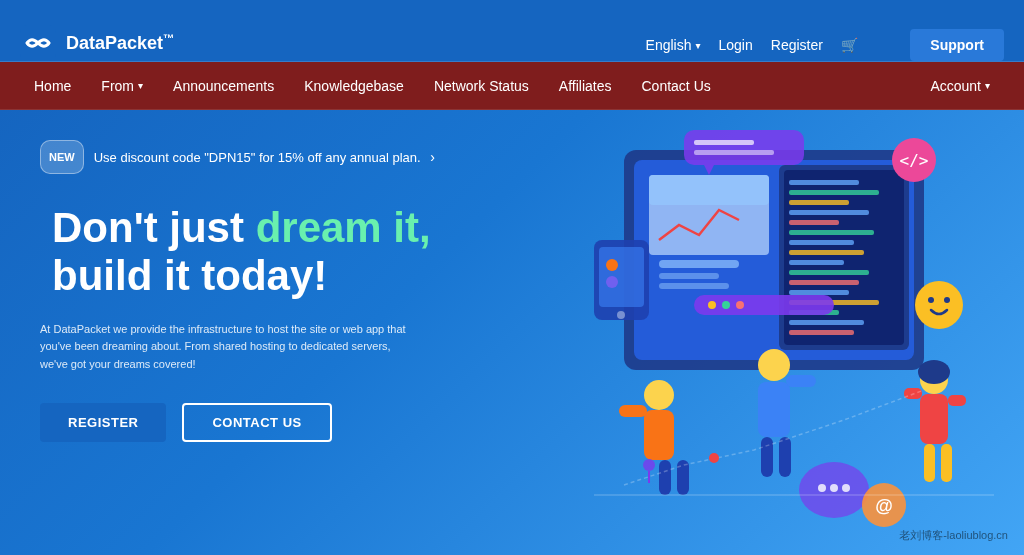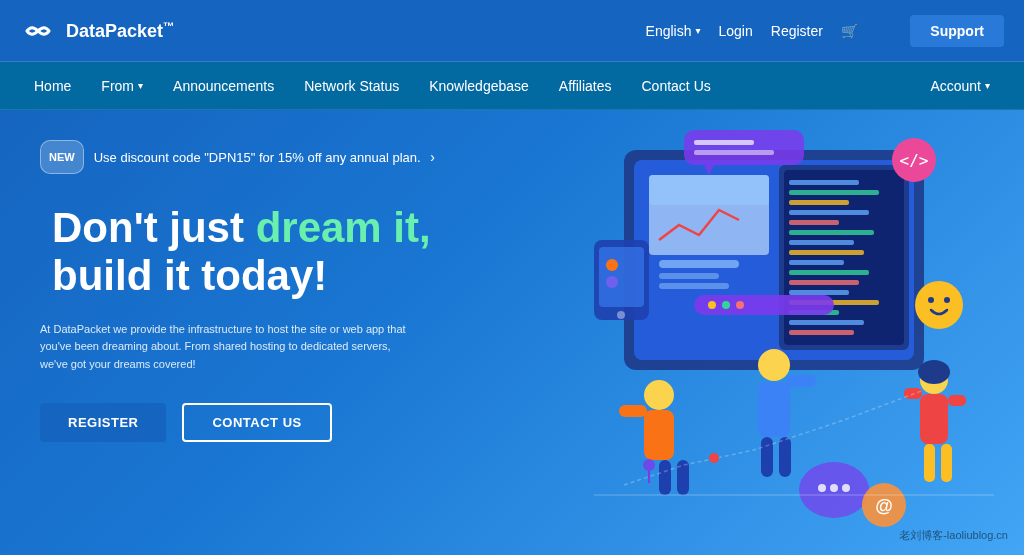--- a/index.html
+++ b/index.html
@@ -8,21 +8,21 @@
       width: 1024px;
       height: 555px;
       overflow: hidden;
       background: #1a6fd4;
     }
 
     
     .top-bar {
       background: #1565c0;
       display: flex;
-      align-items: center;
+      align-items: flex-end;
       justify-content: space-between;
       padding: 0 20px;
       height: 62px;
       border-bottom: 1px solid rgba(255,255,255,0.15);
     }
     .logo-area {
       display: flex;
       align-items: center;
       gap: 10px;
     }
@@ -72,21 +72,21 @@
       border-radius: 4px;
       font-size: 14px;
       font-weight: 600;
       cursor: pointer;
       background: #2979d9;
       margin-left: 34px;
     }
 
     
     .main-nav {
-      background: #0369a1;
+      background: #7f1d1d;
       display: flex;
       align-items: center;
       padding: 0 20px;
       height: 48px;
       border-bottom: 1px solid rgba(255,255,255,0.1);
     }
     .main-nav .nav-left {
       display: flex;
       align-items: center;
       gap: 2px;
@@ -243,24 +243,24 @@
       <span>Home</span>
     </a>
     <a class="nav-item">
       <span>From</span>
       <span class="chevron">▾</span>
     </a>
     <a class="nav-item">
       <span>Announcements</span>
     </a>
     <a class="nav-item">
+      <span>Knowledgebase</span>
+    </a>
+    <a class="nav-item">
       <span>Network Status</span>
-    </a>
-    <a class="nav-item">
-      <span>Knowledgebase</span>
     </a>
     <a class="nav-item">
       <span>Affiliates</span>
     </a>
     <a class="nav-item">
       <span>Contact Us</span>
     </a>
   </div>
   <div class="nav-right">
     <a class="nav-item">

